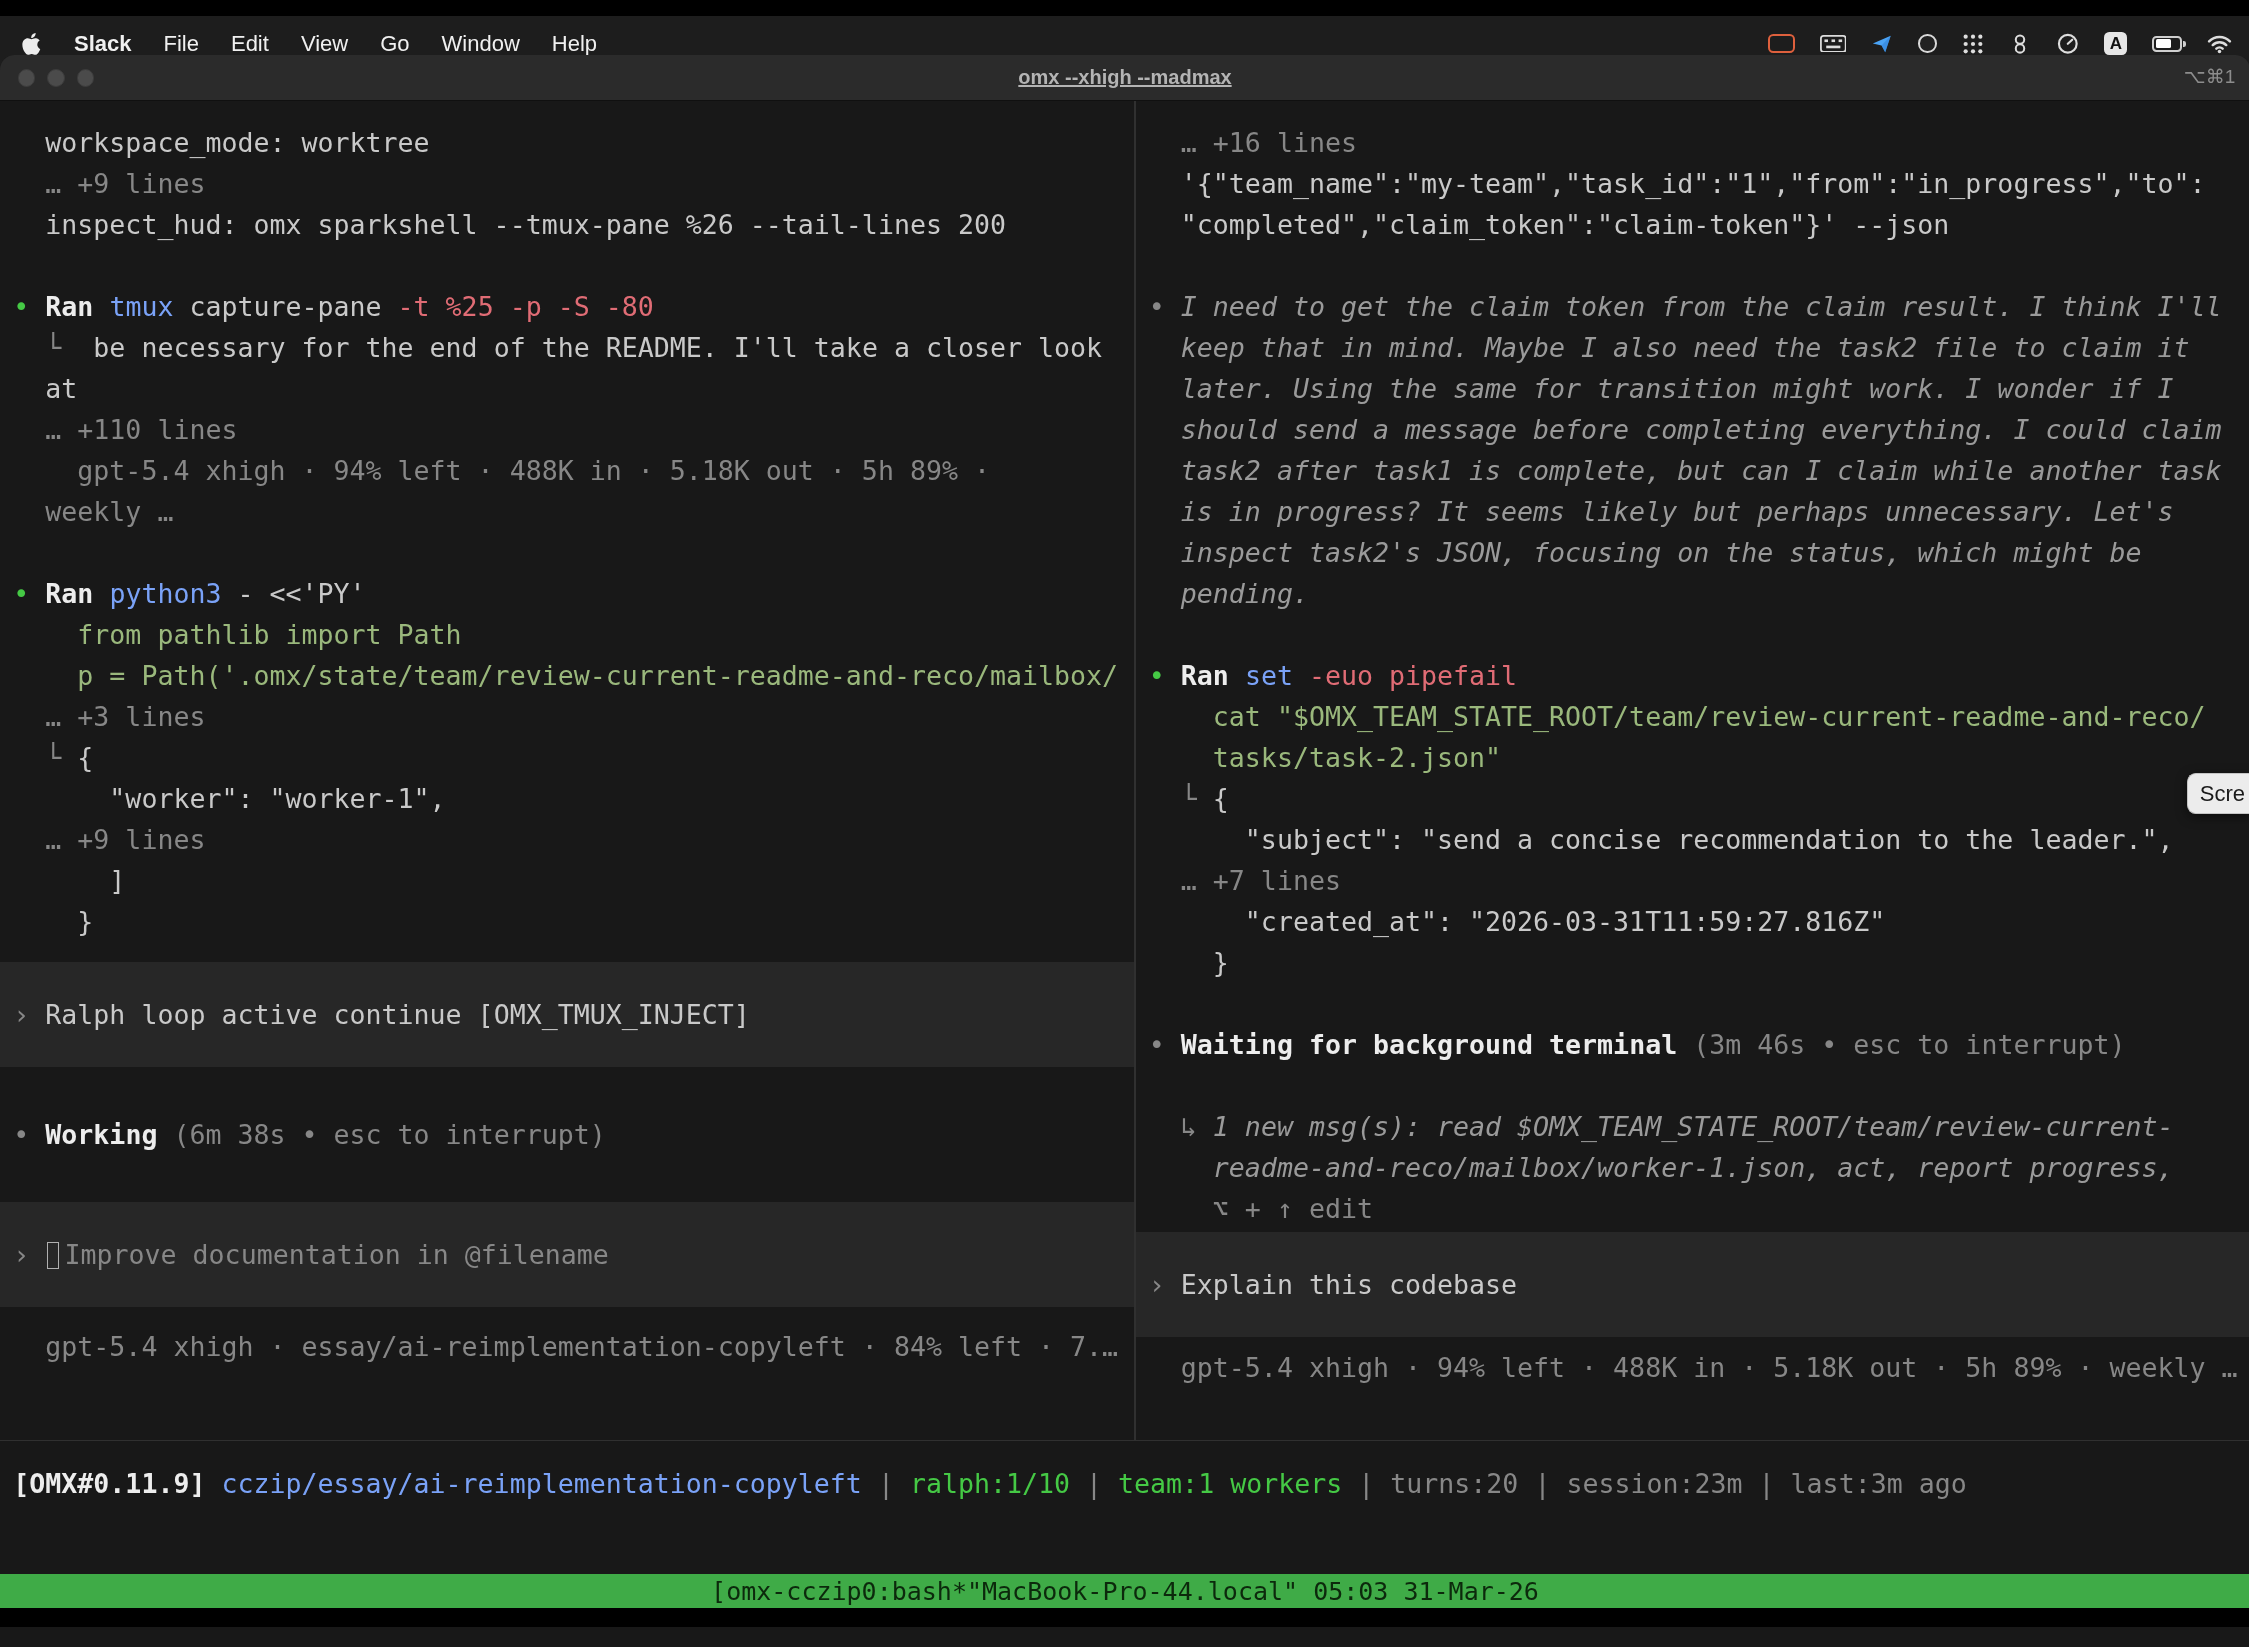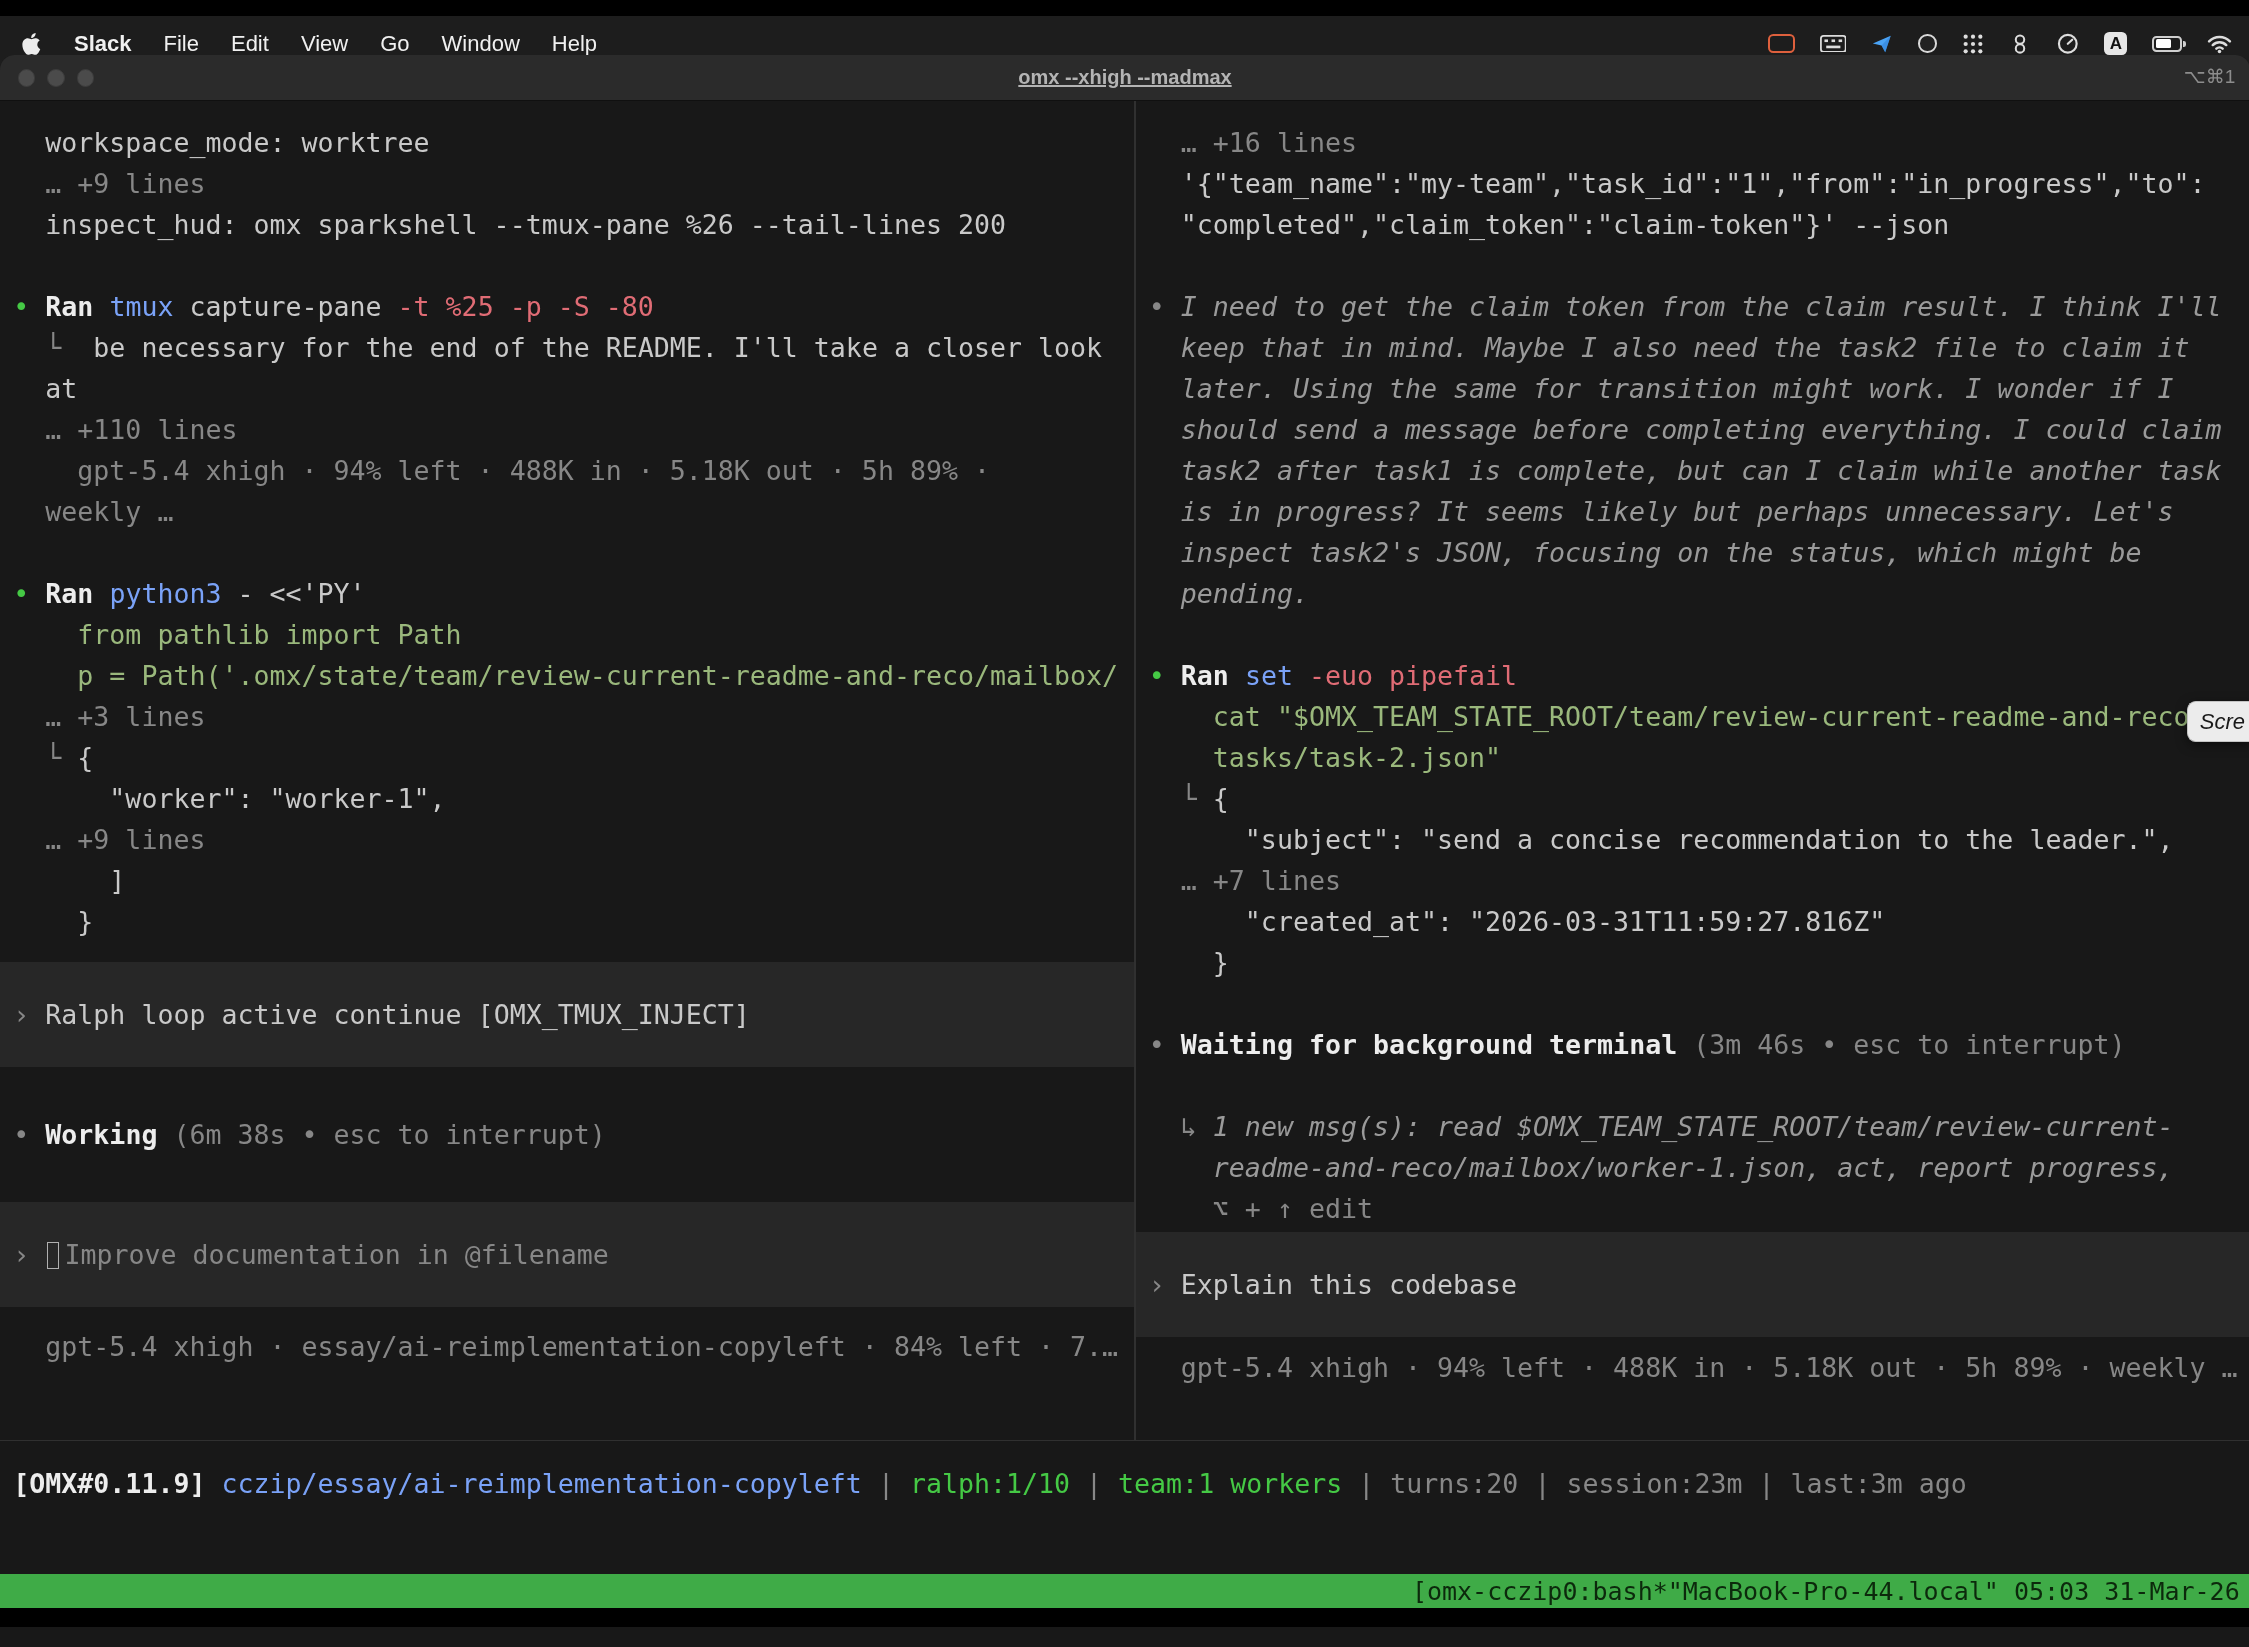--- a/index.html
+++ b/index.html
@@ -50,25 +50,25 @@
   .sg-green{color:#45c945;}
   .sg-code{color:#9ab87c;}
   .sg-italic{color:#9a9a9a;font-style:italic;margin-top:8px;}
   .cursor{display:inline-block;width:12.5px;height:26.6px;border:1.5px solid #b0b0b0;margin:0 5.2px -4.4px 1.5px;}
 
   
   .hud{height:134px;border-top:1.5px solid #303030;padding:22px 0 0 13.3px;}
   .hud-line{font-family:"DejaVu Sans Mono","Liberation Mono",monospace;font-size:26.6px;line-height:41px;white-space:pre;overflow:hidden;}
 
   
-  .tmux-bar{height:34px;background:#3fab47;color:#0c290c;display:flex;align-items:center;justify-content:flex-end;padding:0 10.3px;font-family:"DejaVu Sans Mono","Liberation Mono",monospace;font-size:25px;white-space:pre;}
+  .tmux-bar{height:34px;background:#3fab47;color:#0c290c;display:flex;align-items:center;justify-content:center;padding:0 10.3px;font-family:"DejaVu Sans Mono","Liberation Mono",monospace;font-size:25px;white-space:pre;}
   .bottom-gap{height:19px;background:#000;}
 
   
-  .overlay{position:absolute;top:701px;right:0;width:63px;height:41px;background:#ececec;border:0.7px solid #c4c4c4;border-right:none;border-radius:8.9px 0 0 8.9px;display:flex;align-items:center;padding-left:11.8px;color:#1a1a1a;font-size:22px;overflow:hidden;box-shadow:0 3px 10.3px rgba(0,0,0,.5);z-index:50;font-style:italic;}
+  .overlay{position:absolute;top:773px;right:0;width:63px;height:41px;background:#ececec;border:0.7px solid #c4c4c4;border-right:none;border-radius:8.9px 0 0 8.9px;display:flex;align-items:center;padding-left:11.8px;color:#1a1a1a;font-size:22px;overflow:hidden;box-shadow:0 3px 10.3px rgba(0,0,0,.5);z-index:50;}
 </style>
 </head>
 <body>
 
 <div class="screen">
 
   <div class="menu-bar">
     <div class="mb-left">
       <span class="mbi">
         <svg viewBox="0 0 170 200" width="20" height="24">

